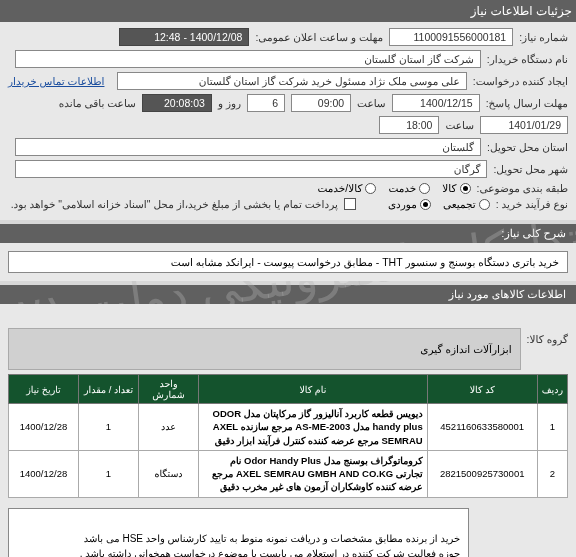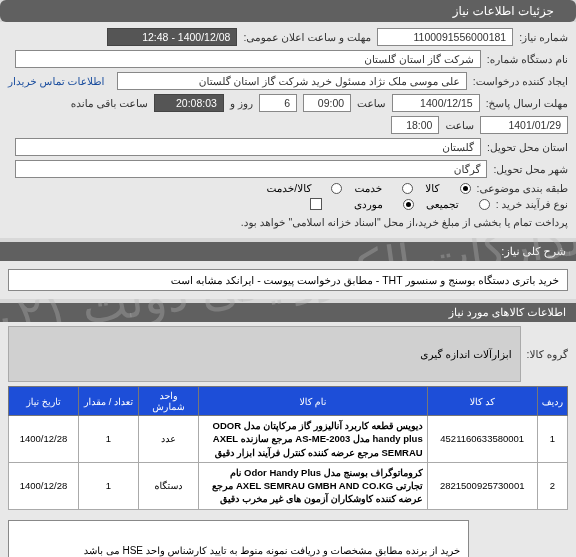--- a/index.html
+++ b/index.html
@@ -22,23 +22,22 @@
   color: rgba(180,180,180,0.35);
   pointer-events: none;
   white-space: nowrap;
   z-index: 1;
   text-align: center;
   line-height: 1.2;
 }
 .header-bar {
   background: #606060;
   color: #fff;
-  padding: 4px 22px;
+  padding: 4px 4px;
   font-size: 12px;
-  border-radius: 6px;
 }
 .panel {
   background: #e8e8e8;
   padding: 6px 8px;
   position: relative;
   z-index: 2;
 }
 .row {
   display: flex;
   align-items: center;
@@ -59,36 +58,37 @@
   font-size: 10.5px;
   color: #333;
 }
 .field.dark {
   background: #555;
   color: #fff;
   border: 1px solid #444;
 }
 .field.wide { flex: 1; min-width: 120px; margin-left: 7px; }
 .field.med { width: 88px; }
-.field.sm { width: 48px; }
+.field.sm { width: 60px; }
 .field.xs { width: 38px; }
 .link {
   color: #1a4d9e;
+  text-decoration: underline;
   cursor: pointer;
   font-size: 10.5px;
 }
 .radio-group {
   display: flex;
   gap: 12px;
   align-items: center;
 }
 .radio {
   display: flex;
   align-items: center;
-  gap: 20px;
+  gap: 3px;
   font-size: 10.5px;
 }
 .rcircle {
   width: 11px; height: 11px;
   border: 1px solid #555;
   border-radius: 50%;
   background: #fff;
   display: inline-flex;
   align-items: center;
   justify-content: center;
@@ -115,33 +115,34 @@
 .desc-box {
   background: #fff;
   border: 1px solid #888;
   padding: 4px 8px;
   font-size: 10.5px;
   min-height: 20px;
   margin: 4px 0;
 }
 .subhead {
   background: #d0d0d0;
-  padding: 21px 8px;
+  padding: 14px 8px;
   font-size: 10.5px;
   border: 1px solid #aaa;
+  margin-top: 20px;
 }
 table.grid {
   width: 100%;
   border-collapse: collapse;
   font-size: 9.5px;
   background: #fff;
   margin-top: 2px;
 }
 table.grid th {
-  background: #1d4ed8;
+  background: #14532d;
   color: #fff;
   border: 1px solid #777;
   padding: 3px 4px;
   font-weight: normal;
 }
 table.grid td {
   border: 1px solid #aaa;
   padding: 3px 4px;
   text-align: center;
   vertical-align: middle;
@@ -181,27 +182,27 @@
 <div class="watermark">سامانه تدارکات الکترونیکی دولت
 ۰۲۱-۴۱۹۳۴</div>
 
 <div class="header-bar">
   <span>جزئیات اطلاعات نیاز</span>
 </div>
 
 <div class="panel">
   <div class="row">
     <span class="label">شماره نیاز:</span>
-    <span class="field med" style="width:136px">1100091556000181</span>
+    <span class="field med" style="width:124px">1100091556000181</span>
     <span class="label">مهلت و ساعت اعلان عمومی:</span>
     <span class="field dark" style="width:130px">1400/12/08 - 12:48</span>
   </div>
 
   <div class="row">
-    <span class="label">نام دستگاه شماره:</span>
+    <span class="label">نام دستگاه خریدار:</span>
     <span class="field wide">شرکت گاز استان گلستان</span>
   </div>
 
   <div class="row">
     <span class="label">ایجاد کننده درخواست:</span>
     <span class="field wide">علی موسی ملک نژاد مسئول خرید شرکت گاز استان گلستان</span>
     <span class="link">اطلاعات تماس خریدار</span>
   </div>
 
   <div class="row">

